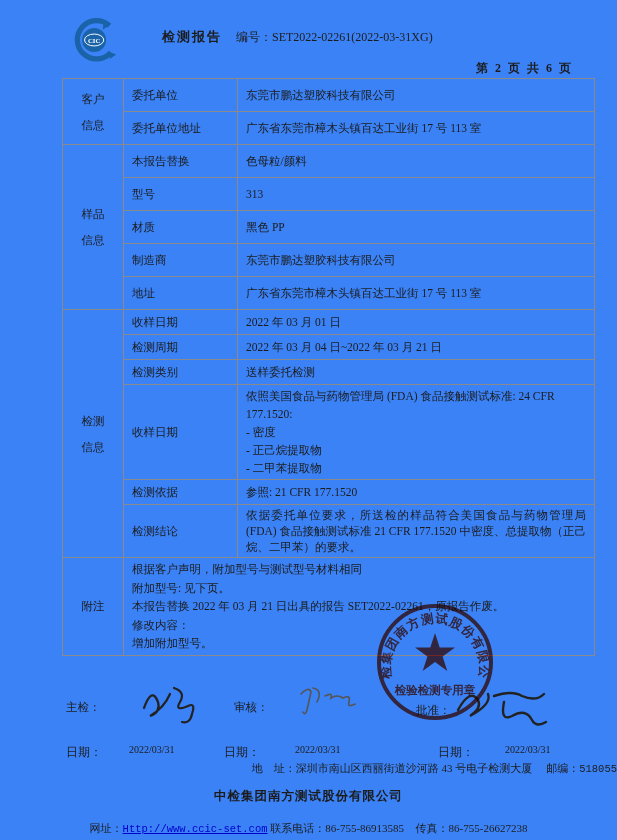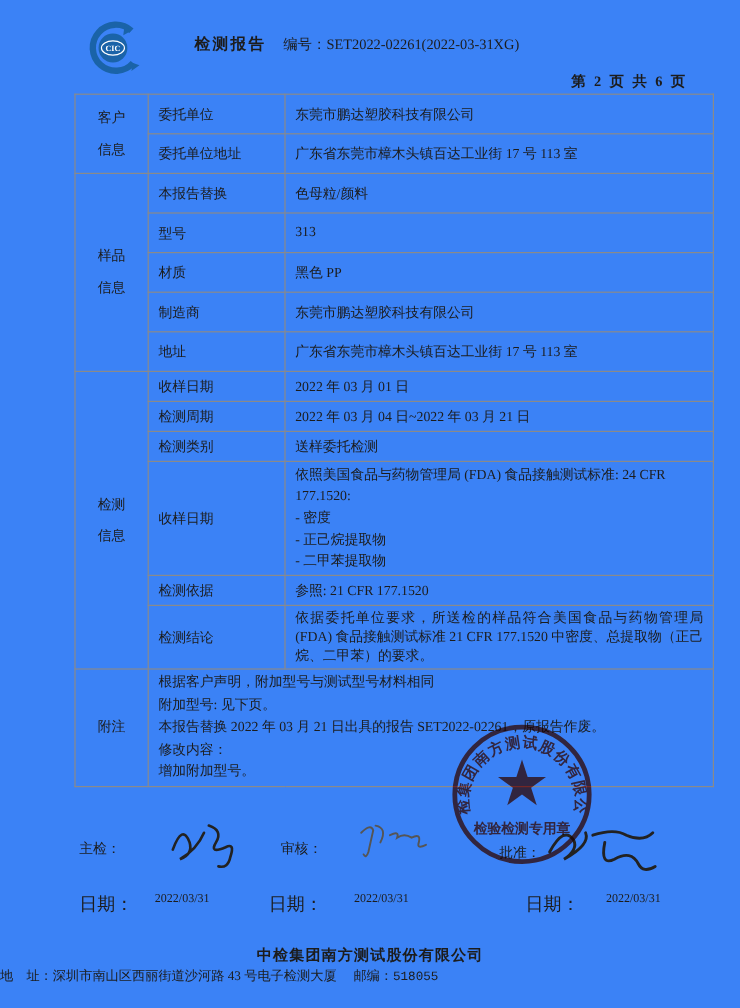--- a/index.html
+++ b/index.html
@@ -25,29 +25,29 @@
   td.val{width:340px;padding-left:11px;}
   tr.h33{height:33px;} tr.h25{height:25px;} tr.h90{height:90px;} tr.h48{height:48px;} tr.h93{height:93px;}
   .mline{line-height:18px;}
   .just{text-align:justify;line-height:16px;}
   .notecell{vertical-align:middle;margin-top:37px;}
   .notecell div{line-height:18.6px;}
 
   
   .sig-label{position:absolute;font-size:11.5px;}
   .sig-svg{position:absolute;}
-  .date-label{position:absolute;font-size:15px;}
+  .date-label{position:absolute;font-size:12px;}
   .date-val{position:absolute;font-size:10px;}
 
   
   .stamp{position:absolute;left:365px;top:592px;width:140px;height:140px;opacity:.9;mix-blend-mode:multiply;}
 
   
   .foot-company{position:absolute;left:0;top:788px;width:617px;text-align:center;font-size:12.5px;font-weight:bold;letter-spacing:1px;}
-  .foot-line2{position:absolute;left:0;top:806px;width:617px;text-align:left;font-size:11px;}
+  .foot-line2{position:absolute;left:0;top:761px;width:617px;text-align:right;font-size:11px;}
   .foot-line3{position:absolute;left:0;top:821px;width:617px;text-align:center;font-size:11px;}
   .gap1{display:inline-block;width:14px;}
   .url{color:#0000cc;text-decoration:underline;font-family:"Liberation Mono","DejaVu Sans Mono",monospace;font-size:10.5px;}
   .mono{font-family:"Liberation Mono","DejaVu Sans Mono",monospace;font-size:10.5px;}
 </style>
 </head>
 <body>
 
 <div class="page">
 
@@ -186,14 +186,20 @@
       <textPath href="#sealArc" startOffset="50%" text-anchor="middle">中检集团南方测试股份有限公司</textPath>
     </text>
     <polygon fill="#d0342c" points="70,41 74.7,55.5 90,55.5 77.6,64.5 82.3,79 70,70 57.7,79 62.4,64.5 50,55.5 65.3,55.5"></polygon>
     <text x="70" y="102" text-anchor="middle" font-size="11.5" font-weight="bold" fill="#d0342c">检验检测专用章</text>
   </svg>
 
   <div class="foot-company">中检集团南方测试股份有限公司</div>
   <div class="foot-line2">
     <span>地　址：</span><span>深圳市南山区西丽街道沙河路 43 号电子检测大厦</span><span class="gap1"></span><span>邮编：</span><span class="mono">518055</span>
   </div>
+  <div class="foot-line3">
+    <span>网址：</span><a class="url">Http://www.ccic-set.com</a>
+    <span>联系电话：</span><span>86-755-86913585</span>
+    <span class="gap1" style="width:6px;"></span>
+    <span>传真：</span><span>86-755-26627238</span>
+  </div>
 
 </div>
 
 </body></html>

